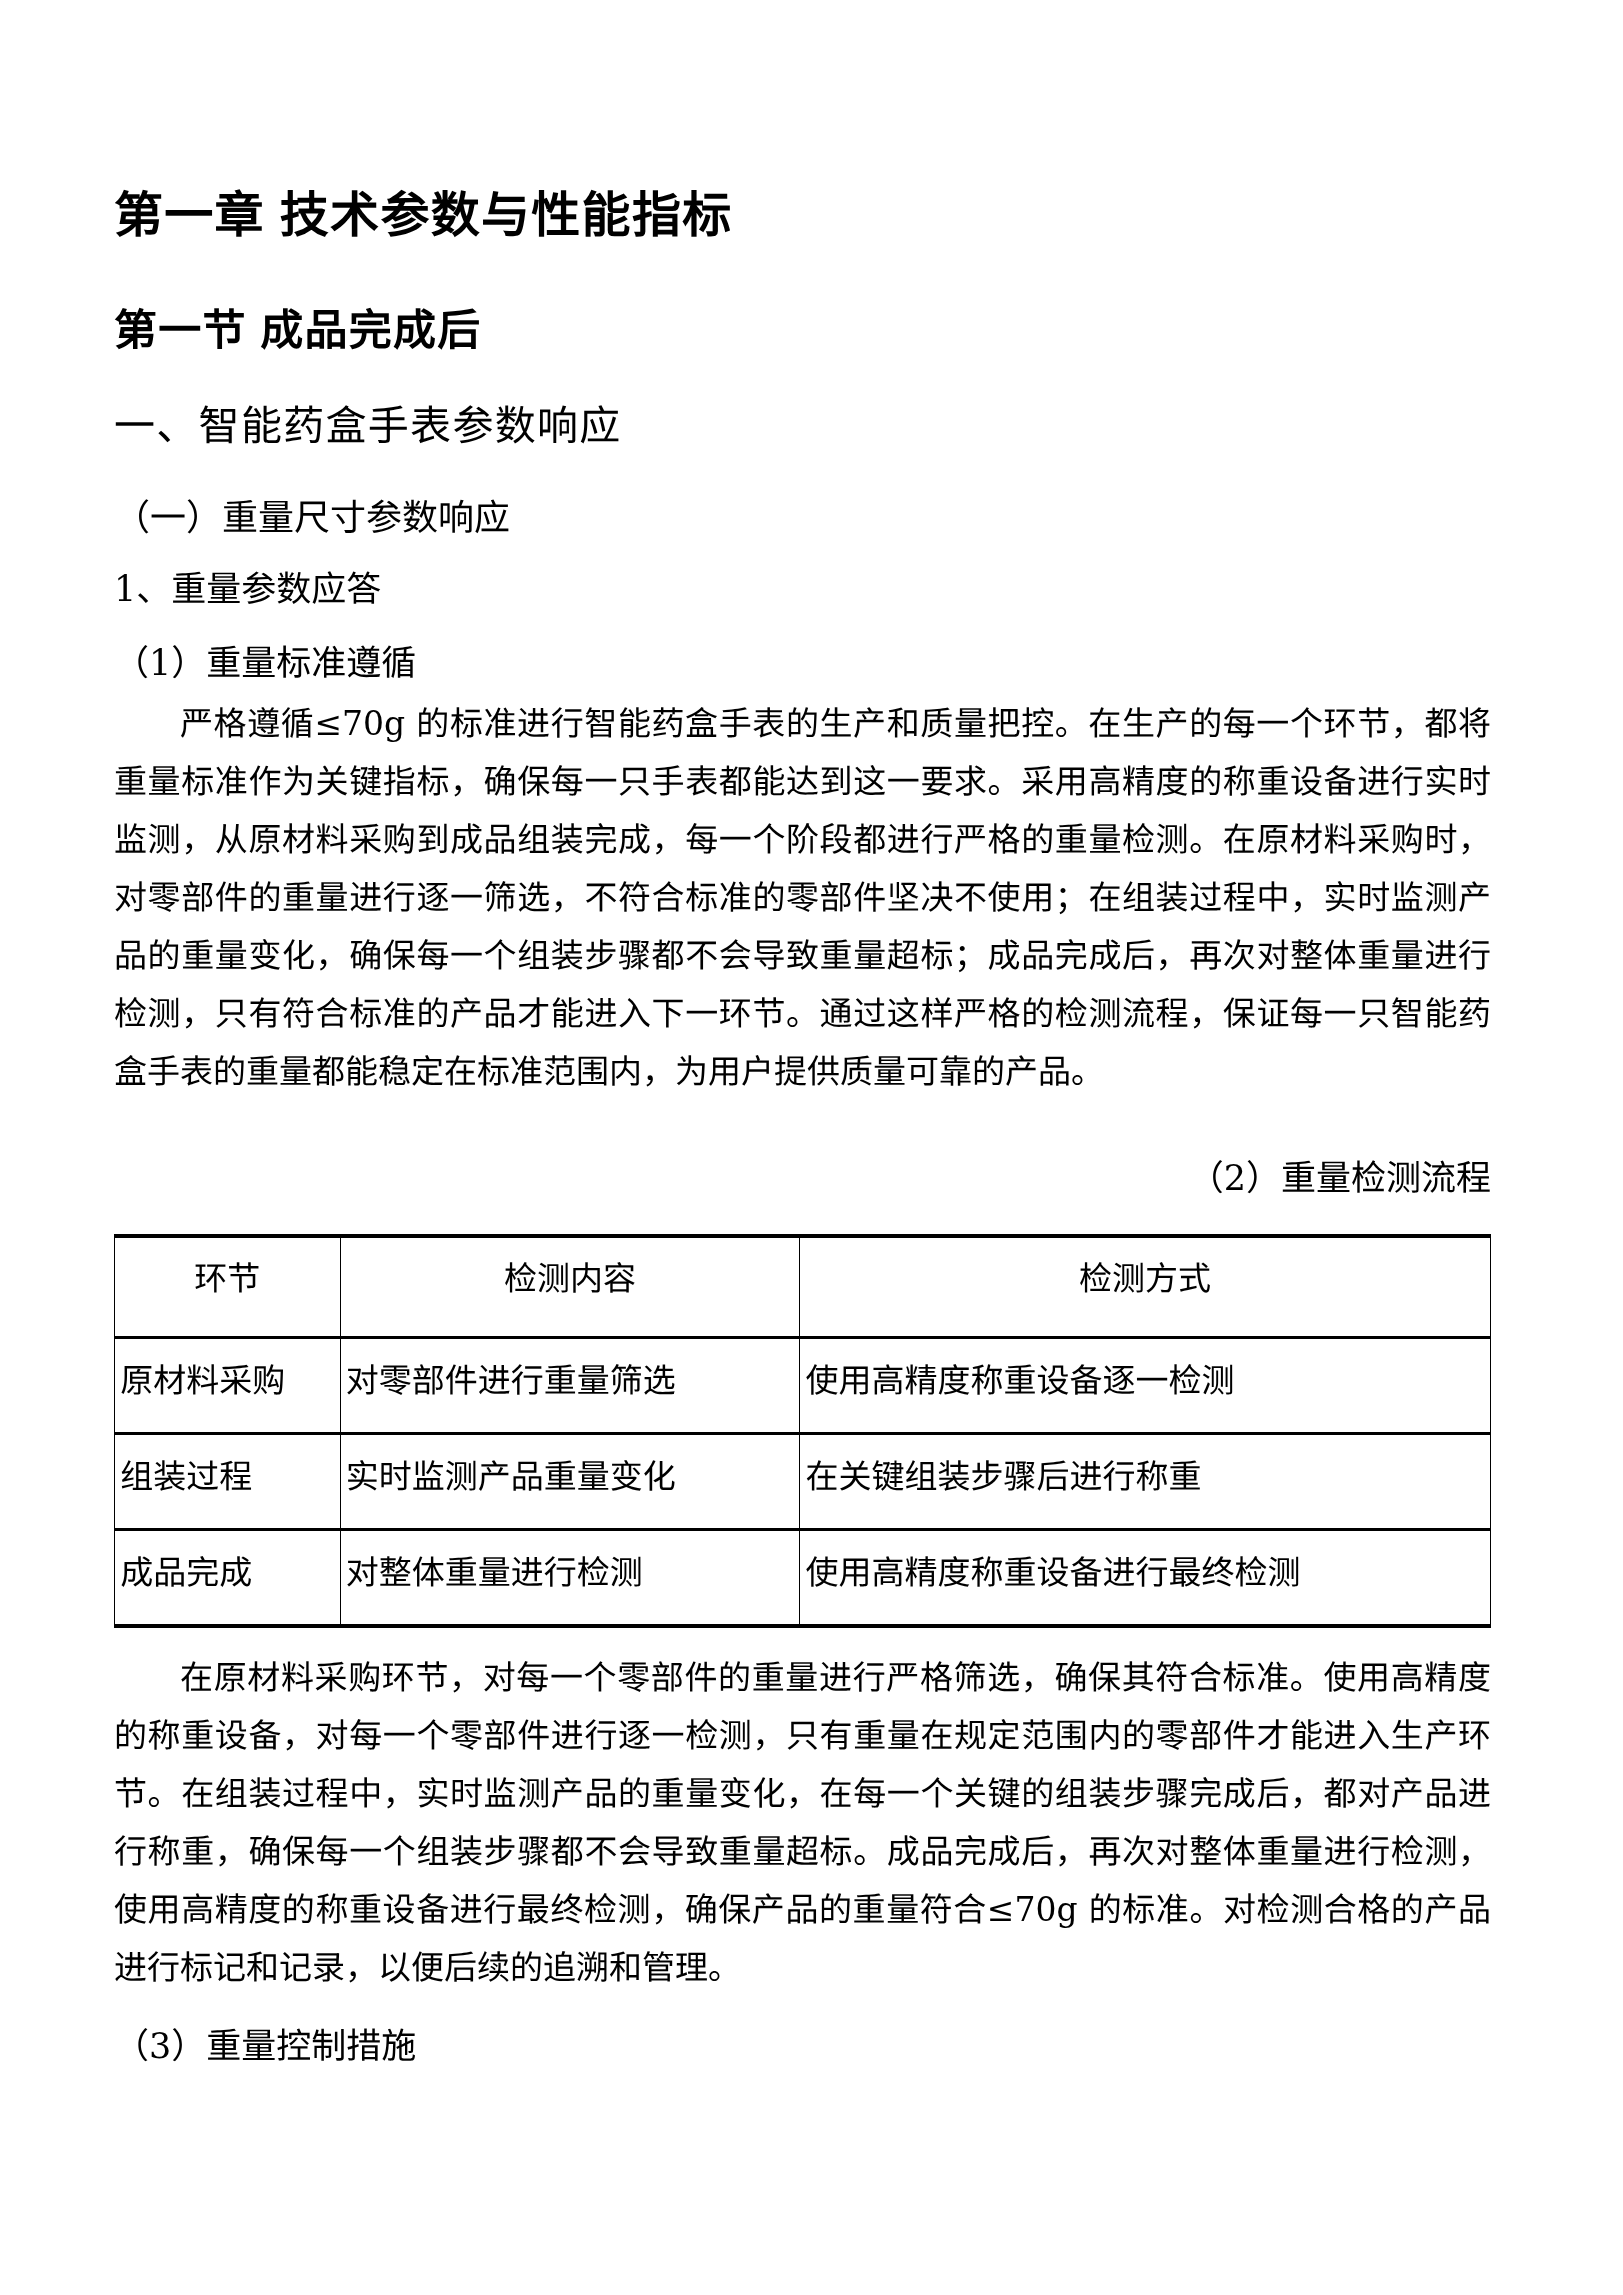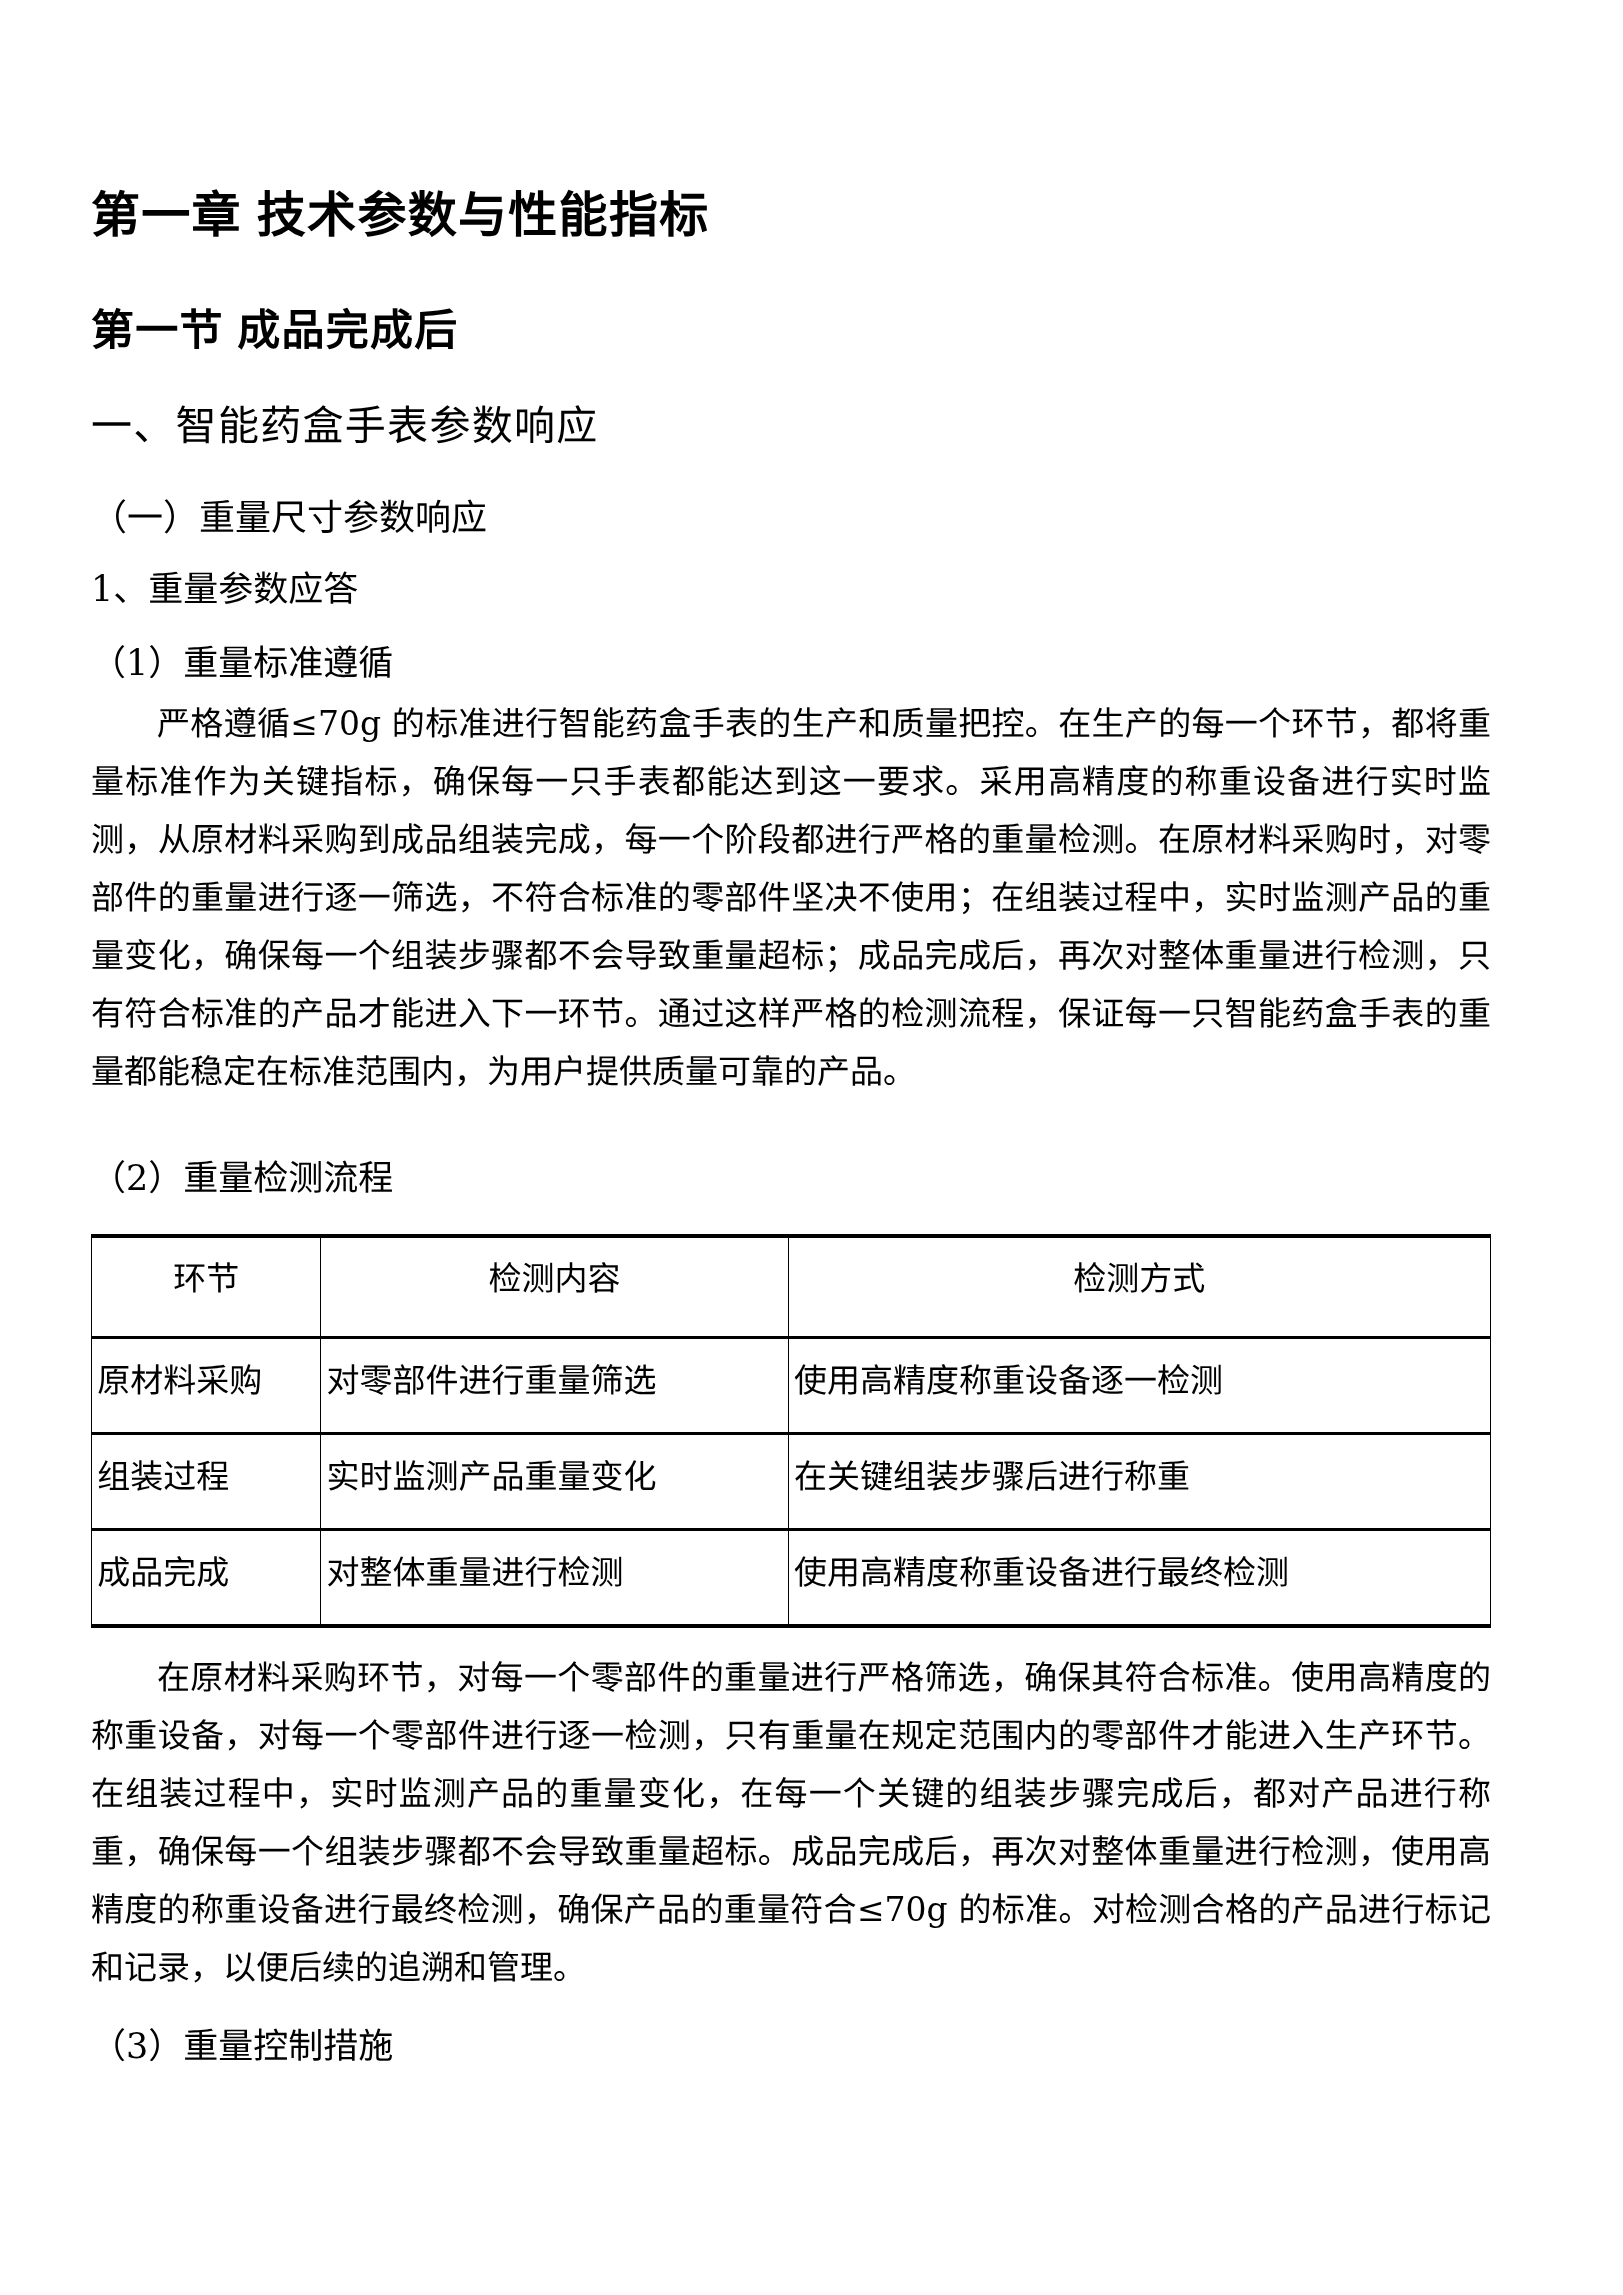--- a/index.html
+++ b/index.html
@@ -10,21 +10,21 @@
   .page {
     position: relative;
     width: 1623px;
     height: 2295px;
     background: #ffffff;
     color: #000000;
     overflow: hidden;
     font-family: "DejaVu Serif", "Liberation Serif", serif;
   }
   .content {
-    padding: 187px 132px 0 91px;
+    padding: 187px 132px 0 114px;
   }
   .h-chapter {
     margin: 0;
     font-family: "Liberation Sans", "DejaVu Sans", sans-serif;
     font-weight: bold;
     font-size: 49px;
     line-height: 1.15;
     letter-spacing: 1.3px;
   }
   .h-section {
@@ -54,21 +54,21 @@
     font-weight: normal;
     font-size: 35px;
     line-height: 1.25;
   }
   .h-item {
     margin: 30px 0 0 0;
     font-weight: normal;
     font-size: 35px;
     line-height: 1.25;
   }
-  .h-item.item2 { margin-top: 56px; }
+  .h-item.item2 { margin-top: 56px; text-align: right; }
   .h-item.item3 { margin-top: 28px; }
   .body-para {
     margin: 9.2px 0 0 0;
     font-size: 33px;
     line-height: 58px;
     text-align: justify;
     text-indent: 2em;
   }
   .body-para.para2 { margin-top: 21px; }
   table.flow-table {

